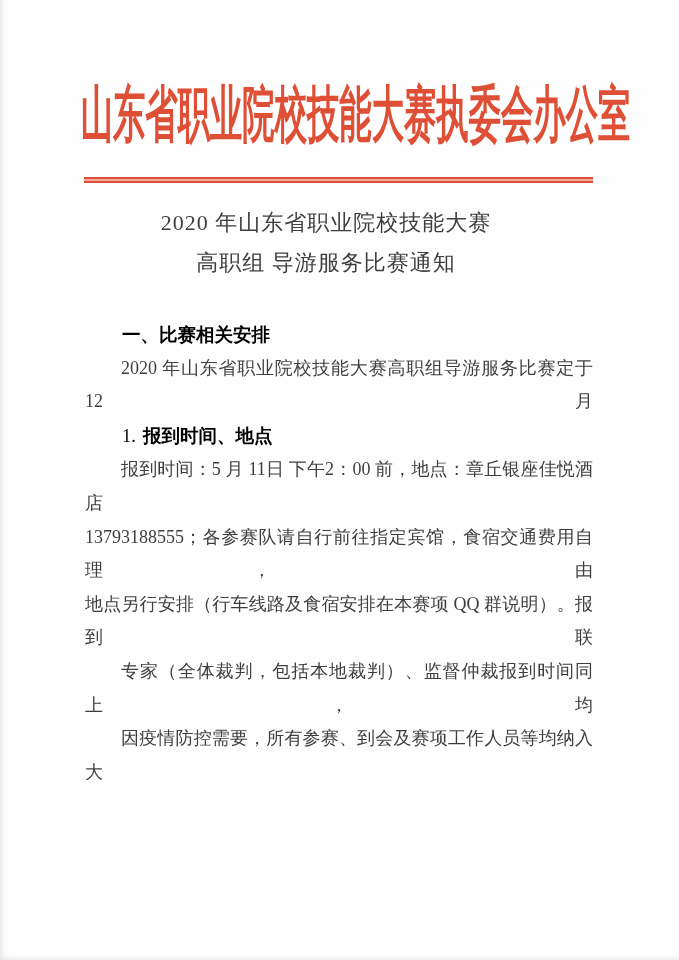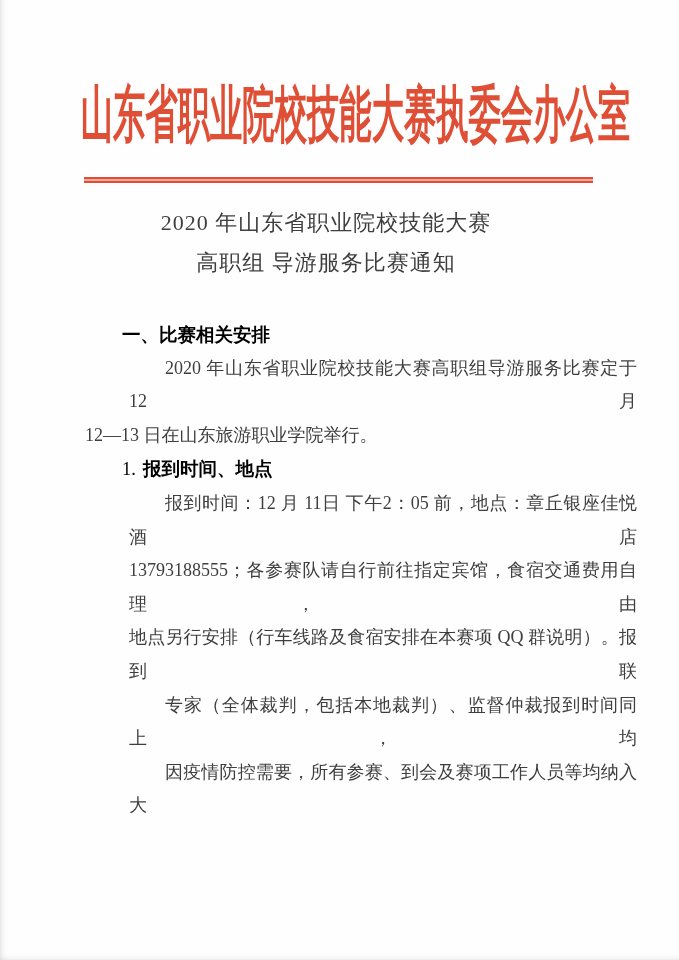--- a/index.html
+++ b/index.html
@@ -51,21 +51,21 @@
     color:var(--ink);
   }
   
   .body-text{
     position:absolute;top:318px;left:85px;width:508px;
     font-size:18px;line-height:33.6px;
     color:var(--ink);
   }
   .line{width:508px;}
   .indent{text-indent:2em;}
-  .fill{text-align:justify;text-align-last:justify;margin-left:44px;}
+  .fill{text-align:justify;text-align-last:justify;}
   .heading{
     text-indent:2em;
     font-weight:bold;
     font-family:"Liberation Sans","DejaVu Sans",sans-serif;
     font-size:18.5px;
     color:#000000;
   }
   .h-num{
     font-weight:normal;
     font-family:"Liberation Serif","DejaVu Serif",serif;
@@ -86,27 +86,26 @@
   <div class="doc-title">
     <div>2020 年山东省职业院校技能大赛</div>
     <div>高职组 导游服务比赛通知</div>
   </div>
 
   <div class="body-text">
 
     <div class="line heading">一、比赛相关安排</div>
 
     <div class="line indent fill">2020 年山东省职业院校技能大赛高职组导游服务比赛定于12 月</div>
-    <div class="line">12—13 日在山东旅游职业学院举行。</div>
 
     <div class="line heading">
       <span class="h-num">1.</span><span>报到时间、地点</span>
     </div>
 
-    <div class="line indent fill">报到时间：12 月 11日 下午2：05 前，地点：章丘银座佳悦酒店</div>
+    <div class="line indent fill">报到时间：5 月 11日 下午2：00 前，地点：章丘银座佳悦酒店</div>
     <div class="line fill">13793188555；各参赛队请自行前往指定宾馆，食宿交通费用自理， 由</div>
     <div class="line fill">地点另行安排（行车线路及食宿安排在本赛项 QQ 群说明）。报到联</div>
 
     <div class="line indent fill">专家（全体裁判，包括本地裁判）、监督仲裁报到时间同上，均</div>
 
     <div class="line indent fill">因疫情防控需要，所有参赛、到会及赛项工作人员等均纳入大</div>
 
   </div>
 </div>
 

